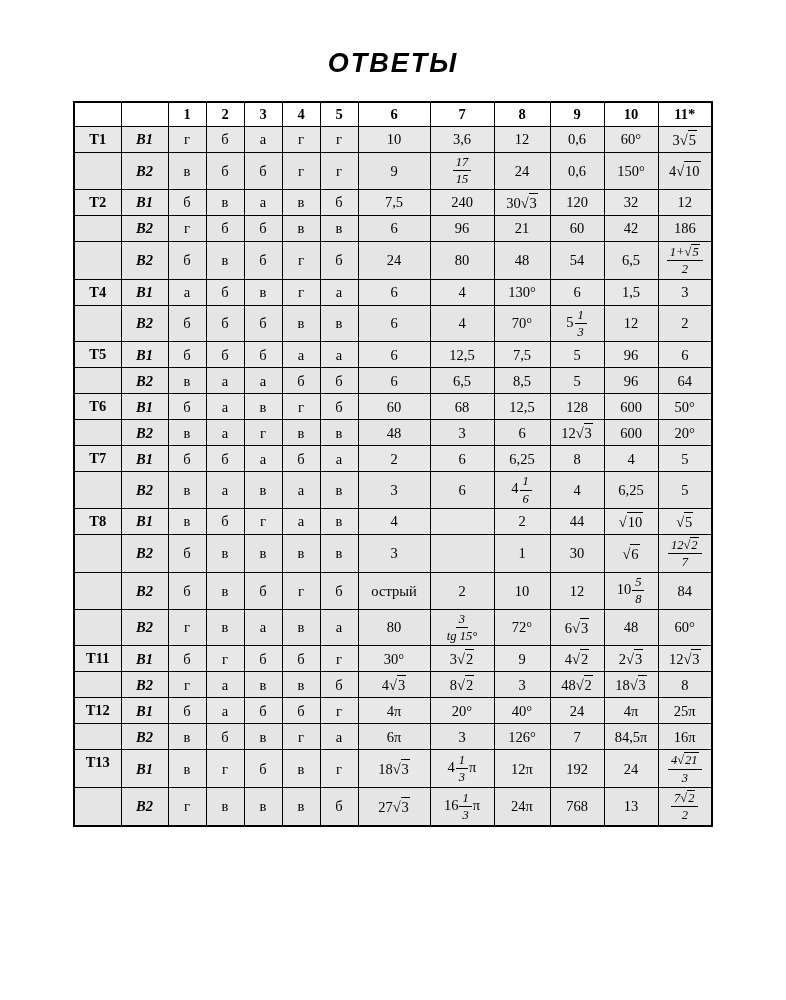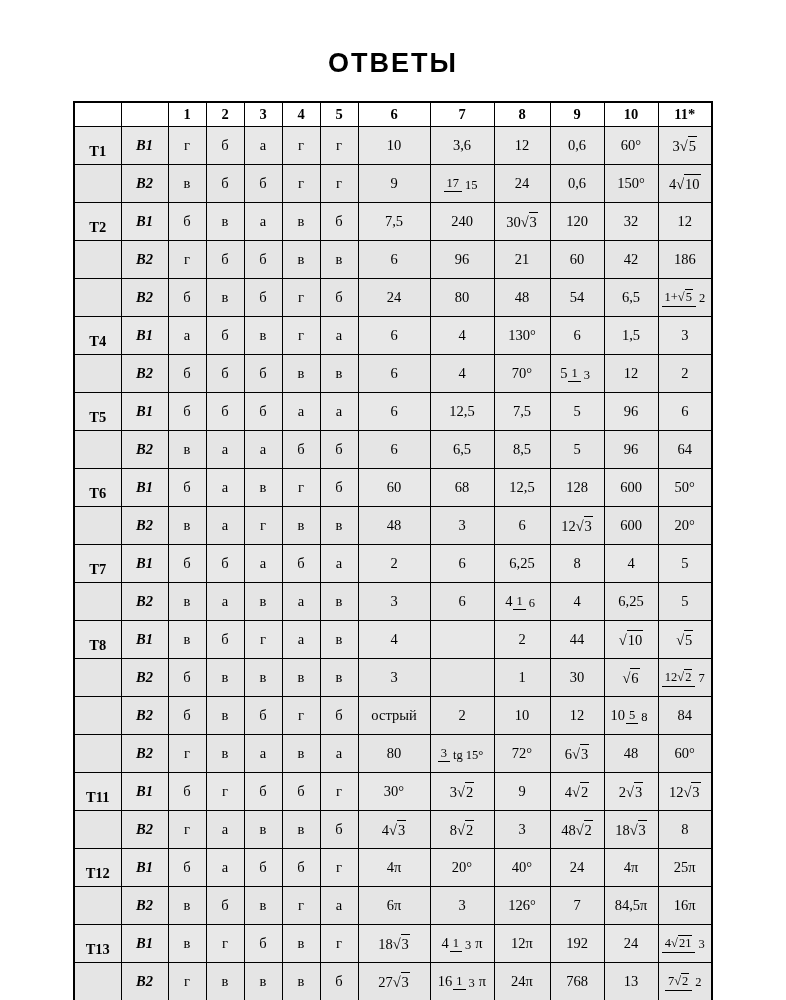--- a/index.html
+++ b/index.html
@@ -18,20 +18,21 @@
   }
   .title {
     margin: 0;
     padding-top: 48px;
     padding-bottom: 22px;
     text-align: center;
     font-family: "Liberation Sans", sans-serif;
     font-weight: 700;
     font-size: 27px;
     letter-spacing: 2px;
+    font-style: italic;
   }
   table.answers {
     border-collapse: collapse;
     table-layout: fixed;
     width: 638px;
     margin: 0 auto;
     border: 2px solid #000;
   }
   .col-t  { width: 47px; }
   .col-v  { width: 47px; }
@@ -57,33 +58,34 @@
   thead th {
     font-weight: 700;
     background: #ffffff;
   }
   tr.row-b1 { background: #e8e8e8; }
   tr.row-b2 { background: #e5e5e5; }
 
   td.tcell {
     font-weight: 700;
     vertical-align: top;
-    padding-top: 15px;
+    padding-top: 3px;
   }
   td.vcell { font-weight: 700; font-style: italic; }
 
   
   .frac {
     display: inline-flex;
-    flex-direction: row;
+    flex-direction: column;
     align-items: center;
     vertical-align: middle;
     font-size: 12.5px;
     line-height: 1.15;
     margin: 1px 1px;
+    font-style: italic;
   }
   .frac > .num {
     display: block;
     border-bottom: 1px solid #000;
     padding: 0 3px 1px;
   }
   .frac > .den {
     display: block;
     padding: 1px 3px 0;
   }

